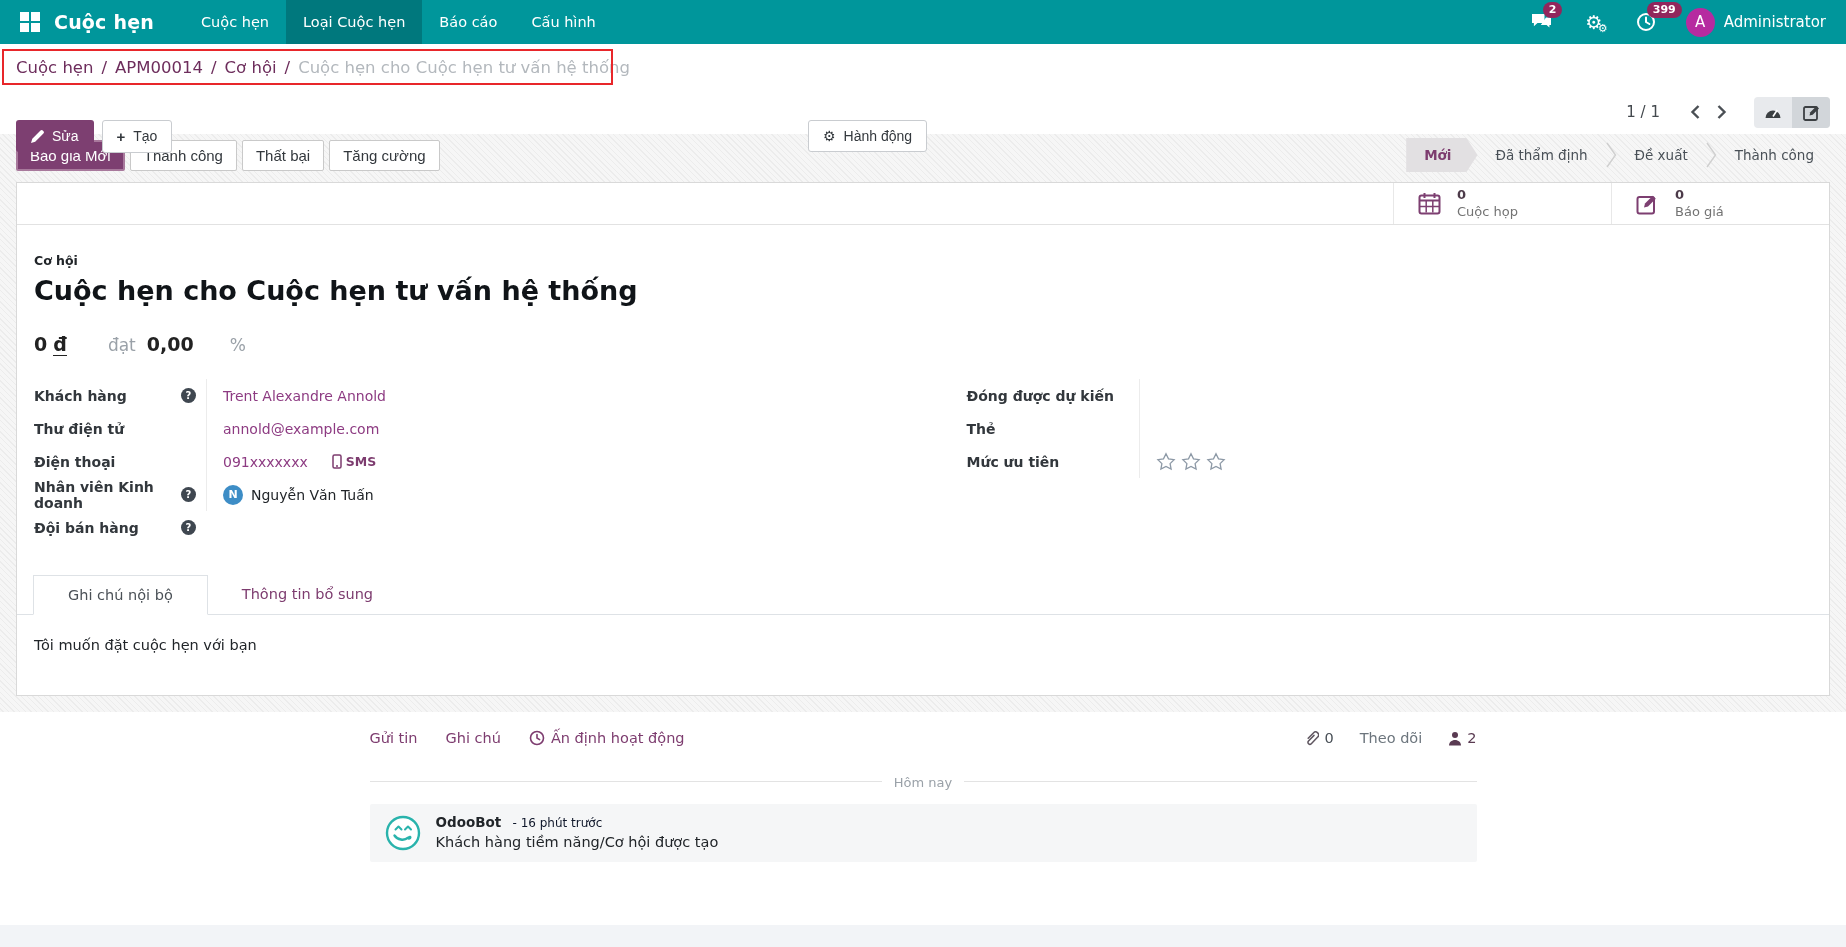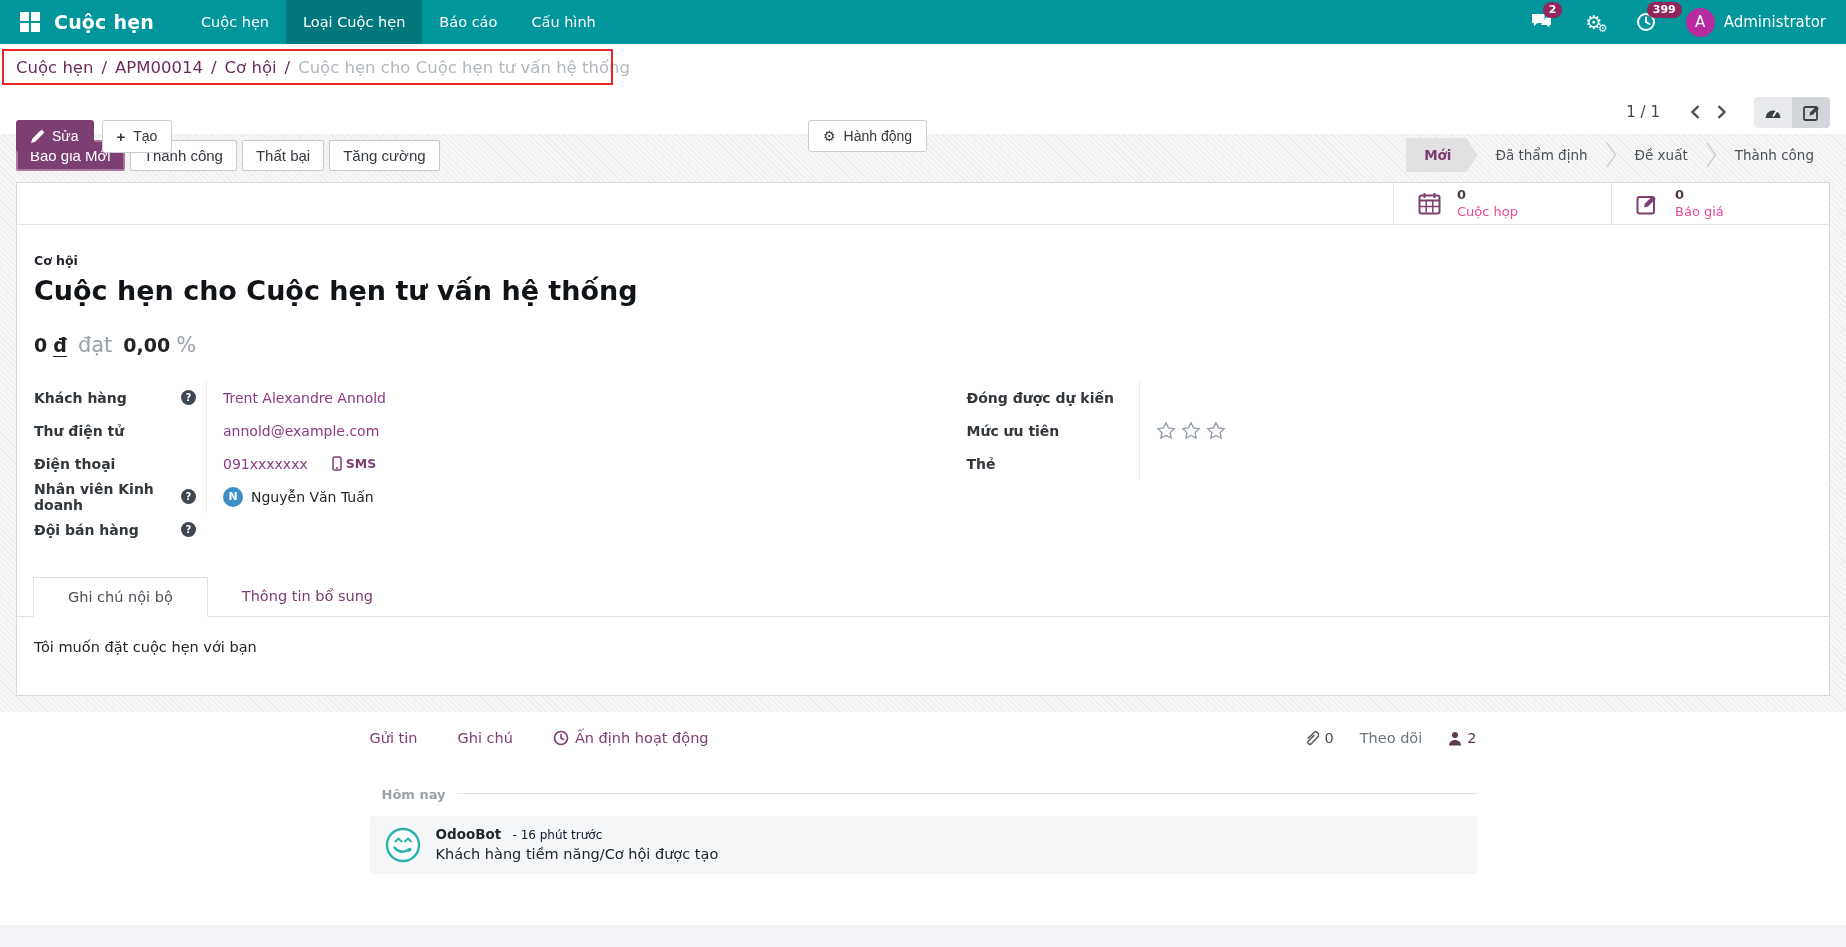--- a/index.html
+++ b/index.html
@@ -59,29 +59,29 @@
   .stage.active { background:#e2e0e2; color:#7d3c6f; font-weight:700; padding-right:26px;
     clip-path:polygon(0 0, calc(100% - 11px) 0, 100% 50%, calc(100% - 11px) 100%, 0 100%); }
   .stage-sep { display:flex; align-items:center; }
 
   
   .sheet { margin:0 16px; background:#fff; border:1px solid #d9d9d9; height:514px; flex:none; overflow:hidden; }
   .button-box { height:42px; border-bottom:1px solid #e2e2e2; display:flex; justify-content:flex-end; }
   .stat-btn { width:218px; border-left:1px solid #e8e8e8; display:flex; align-items:center; gap:16px; padding-left:24px; cursor:pointer; }
   .stat-text { display:flex; flex-direction:column; line-height:1.3; font-size:13px; }
   .stat-value { font-weight:700; color:#4c3a49; }
-  .stat-label { color:#ec4899; }
+  .stat-label { color:#737373; }
 
   .title-block { padding:28px 20px 0 17px; }
   .type-label { font-size:12.5px; font-weight:600; color:#212529; }
   .sheet-title { font-size:27px; font-weight:700; color:#101418; margin-top:7px; }
   .money-row { margin-top:27px; display:flex; align-items:baseline; gap:11px; font-size:19px; }
   .money-strong { font-weight:700; color:#222; }
   .money-currency { font-weight:700; color:#222; border-bottom:1px solid #222; }
-  .money-muted { color:#9aa1a8; font-size:21px; }
+  .money-muted { color:#9aa1a8; font-size:17px;margin-left:30px; }
 
   .fields { display:grid; grid-template-columns:1fr 1fr; column-gap:130px; padding:24px 60px 0 17px; }
   .frow { display:flex; align-items:center; min-height:33px; }
   .flabel { width:172px; flex:none; display:flex; align-items:center; justify-content:space-between; font-size:14px; font-weight:600; color:#32373c; padding-right:10px; }
   .fvalue { flex:1; border-left:1px solid #ececec; padding-left:16px; font-size:14px; color:#212529; display:flex; align-items:center; gap:8px; min-height:33px; }
   .link { color:#8d3b82; cursor:pointer; }
   .help-icon { width:15px; height:15px; border-radius:50%; background:#3f4750; color:#fff; font-size:10px; font-weight:700; display:flex; align-items:center; justify-content:center; flex:none; }
   .m2o-avatar { width:20px; height:20px; border-radius:50%; background:#3d8dc6; color:#fff; font-size:11px; font-weight:600; display:flex; align-items:center; justify-content:center; flex:none; }
   .sms-btn { display:inline-flex; align-items:center; gap:4px; color:#7d3c6f; font-weight:700; font-size:12.5px; margin-left:16px; cursor:pointer; }
   .stars { display:flex; gap:5px; }
@@ -89,28 +89,28 @@
 
   .tabs { margin-top:30px; padding-left:16px; border-bottom:1px solid #dee2e6; display:flex; }
   .tab { padding:11px 34px; font-size:14.5px; position:relative; top:1px; cursor:pointer; }
   .tab.active { border:1px solid #dee2e6; border-bottom:1px solid #fff; background:#fff; color:#4b5157; }
   .tab.inactive { color:#7d3c6f; }
   .tab-content { padding:22px 17px; font-size:14.5px; color:#212529; }
 
   
   .chatter-section { background:#fff; height:213px; margin-top:16px; flex:none; }
   .chatter { width:1107px; margin:0 auto; padding-top:8px; }
-  .chatter-topbar { display:flex; align-items:center; height:36px; font-size:14.5px;gap:12px; }
+  .chatter-topbar { display:flex; align-items:center; height:36px; font-size:14.5px; }
   .ct-link { color:#7d3c6f; margin-right:28px; display:inline-flex; align-items:center; gap:6px; cursor:pointer; }
   .ct-right { margin-left:auto; display:flex; align-items:center; }
   .attach-counter { display:inline-flex; align-items:center; gap:5px; color:#495057; cursor:pointer; }
   .follow-link { color:#6c757d; margin:0 26px; cursor:pointer; }
   .followers-counter { display:inline-flex; align-items:center; gap:5px; color:#5a3b52; cursor:pointer; }
 
-  .date-divider { margin-top:28px; position:relative; height:17px;font-weight:bold; }
+  .date-divider { margin-top:16px; position:relative; text-align:center; height:17px; }
   .date-divider::before { content:""; position:absolute; left:0; right:0; top:50%; height:1px; background:#e3e3e3; }
   .date-label { position:relative; background:#fff; padding:0 12px; color:#9aa1a8; font-size:13px; }
 
   .message { margin-top:15px; background:#f5f6f7; padding:10px 14px; display:flex; gap:14px; border-radius:2px; }
   .msg-head { font-size:13.5px; }
   .msg-author { font-weight:700; color:#212529; }
   .msg-time { color:#0f172a; font-size:12px; margin-left:7px; }
   .msg-body { font-size:14.5px; color:#212529; margin-top:4px; }
 
   .footer-band { height:22px; background:#f2f4f7; flex:none; margin-top:auto; }
@@ -338,41 +338,41 @@
 
         <div class="fgroup">
           <div class="frow">
             <div class="flabel">
                 <span>Đóng được dự kiến</span>
               </div>
             <div class="fvalue"></div>
           </div>
           <div class="frow">
             <div class="flabel">
+                <span>Thẻ</span>
+              </div>
+            <div class="fvalue"></div>
+          </div>
+          <div class="frow">
+            <div class="flabel">
                 <span>Mức ưu tiên</span>
               </div>
             <div class="fvalue">
               <span class="stars">
                 <svg width="20" height="20" viewBox="0 0 20 20">
                     <path d="M10 1.8l2.5 5.1 5.6.8-4 3.9 1 5.5L10 14.5 4.9 17.1l1-5.5-4-3.9 5.6-.8z" fill="#fff" stroke="#8d99a6" stroke-width="1.3"></path>
                   </svg>
                 <svg width="20" height="20" viewBox="0 0 20 20">
                     <path d="M10 1.8l2.5 5.1 5.6.8-4 3.9 1 5.5L10 14.5 4.9 17.1l1-5.5-4-3.9 5.6-.8z" fill="#fff" stroke="#8d99a6" stroke-width="1.3"></path>
                   </svg>
                 <svg width="20" height="20" viewBox="0 0 20 20">
                     <path d="M10 1.8l2.5 5.1 5.6.8-4 3.9 1 5.5L10 14.5 4.9 17.1l1-5.5-4-3.9 5.6-.8z" fill="#fff" stroke="#8d99a6" stroke-width="1.3"></path>
                   </svg>
               </span>
             </div>
-          </div>
-          <div class="frow">
-            <div class="flabel">
-                <span>Thẻ</span>
-              </div>
-            <div class="fvalue"></div>
           </div>
         </div>
       </div>
 
       <div class="tabs">
         <div class="tab active">Ghi chú nội bộ</div>
         <div class="tab inactive">Thông tin bổ sung</div>
       </div>
       <div class="tab-content">Tôi muốn đặt cuộc hẹn với bạn</div>
     </div>

